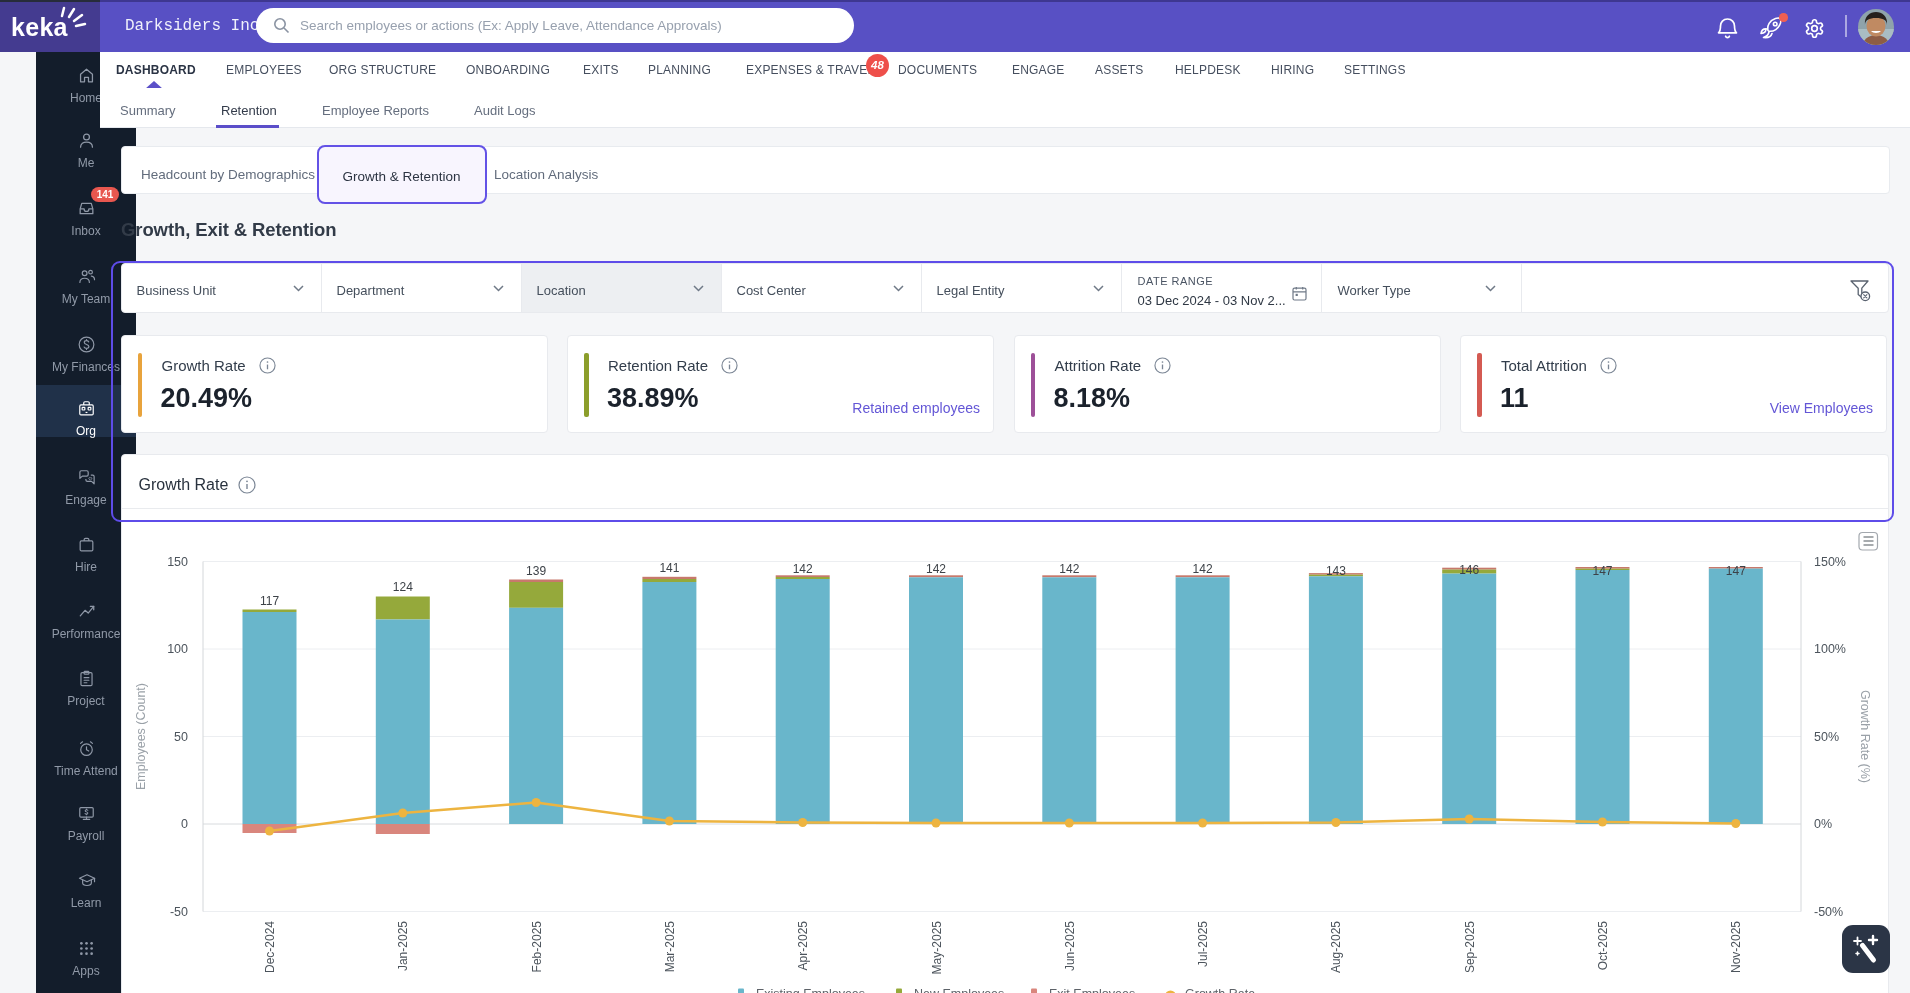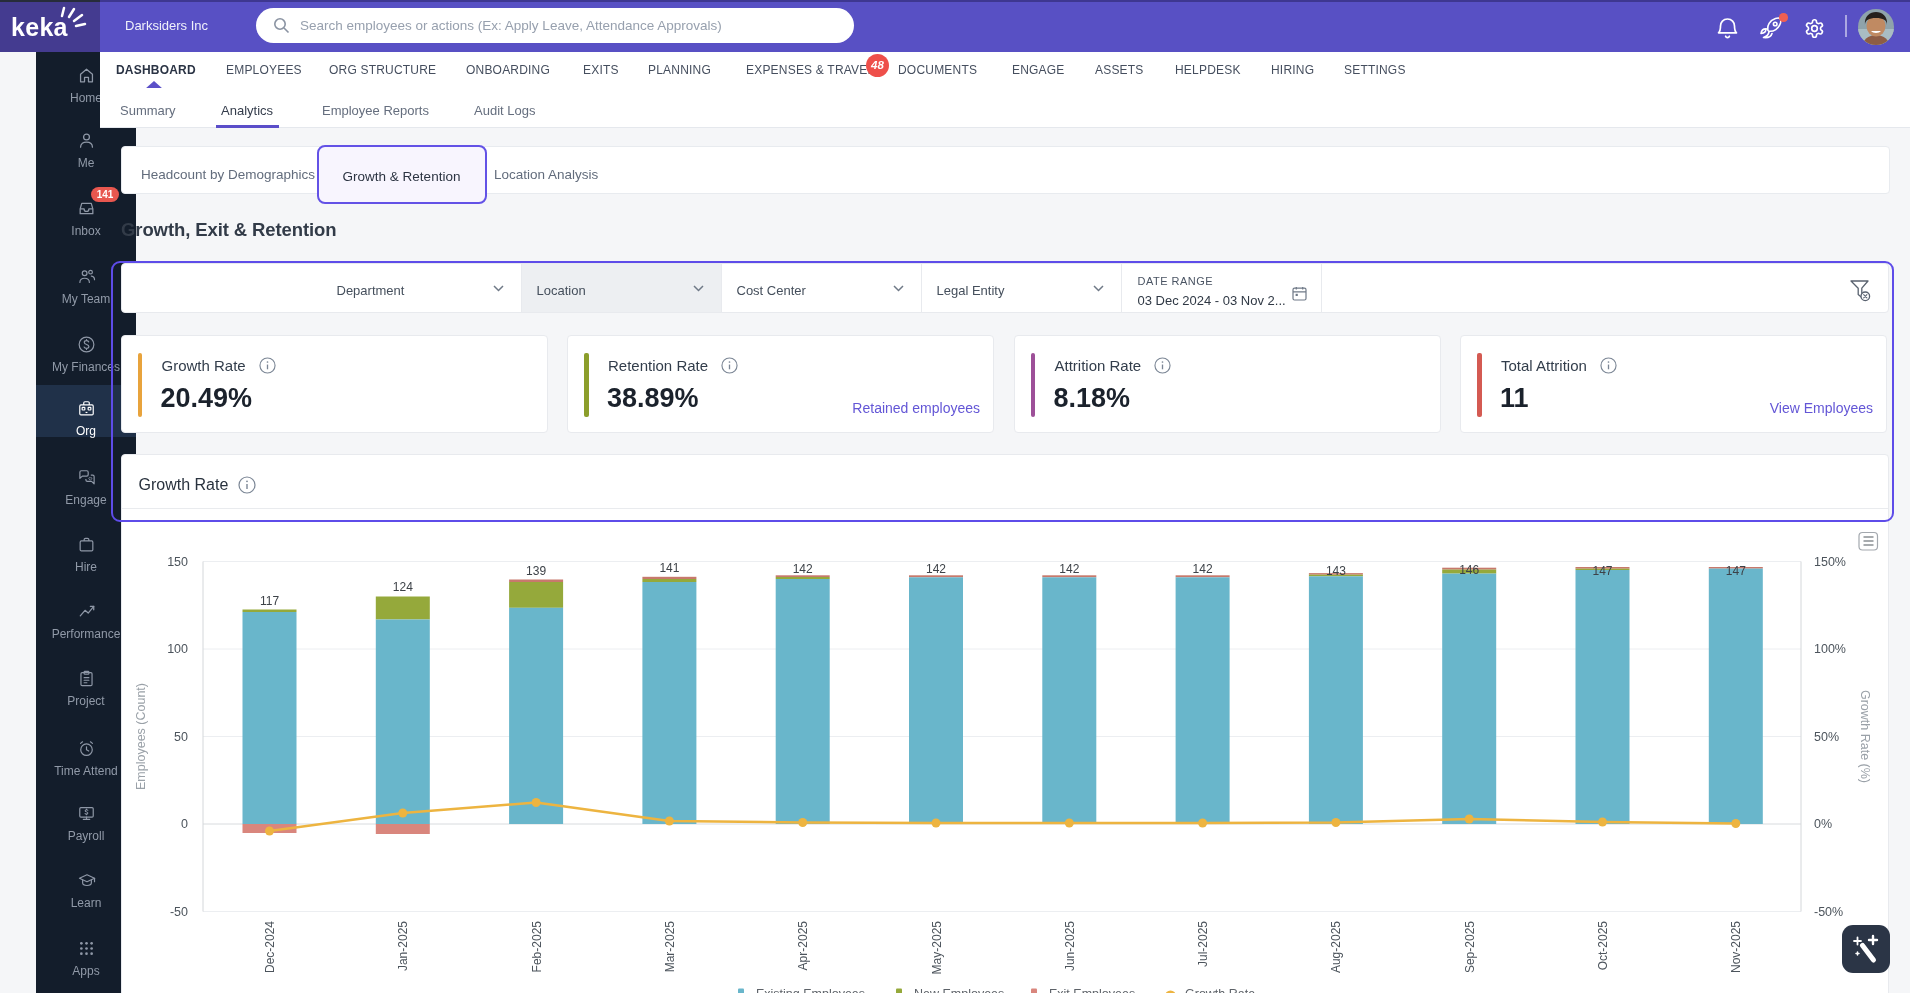--- a/index.html
+++ b/index.html
@@ -2,21 +2,21 @@
 <html><head>
 <meta charset="utf-8">
 <style>
 * { margin:0; padding:0; box-sizing:border-box; }
 html,body { width:1910px; height:993px; overflow:hidden; font-family:"Liberation Sans", sans-serif; background:#f5f6f8; }
 #hdr { position:absolute; left:0; top:0; width:1910px; height:52px; background:#5850c4; }
 #hdrstrip { position:absolute; left:100px; top:0; width:1810px; height:2px; background:#3e3790; }
 #logo { position:absolute; left:0; top:0; width:100px; height:52px; background:#443b90; }
 #logostrip { position:absolute; left:0; top:0; width:100px; height:2px; background:#272c3b; }
 #kekatxt { position:absolute; left:11px; top:13px; color:#fff; font-size:25px; font-weight:700; letter-spacing:0.3px; }
-#company { position:absolute; left:125px; top:0; height:52px; line-height:52px; color:#f0f1fb; font-size:13px; }
+#company { position:absolute; left:125px; top:0; height:52px; line-height:52px; color:#f0f1fb; font-size:16px;font-family:Liberation Mono, monospace; }
 #search { position:absolute; left:256px; top:8px; width:598px; height:35px; background:#fff; border-radius:18px; }
 #search .ph { position:absolute; left:44px; top:0; line-height:35px; font-size:13.5px; color:#97a0ae; }
 #side { position:absolute; left:0; top:52px; width:100px; height:965px; background:#131d2b;margin-left:36px; }
 .sitem { position:absolute; left:0; width:100px; height:50px; text-align:center; }
 .sitem .lbl { position:absolute; left:0; top:31px; width:100px; font-size:12px; color:#919aa8; }
 .sitem svg { position:absolute; left:41px; top:6px; }
 .sactive { position:absolute; left:0; top:333px; width:100px; height:52px; background:#203149; }
 #main { position:absolute; left:100px; top:52px; width:1810px; height:941px; }
 #nav { position:absolute; left:0; top:0; width:1810px; height:36px; background:#fff; }
 .nitem { position:absolute; top:0; height:36px; line-height:36px; font-size:12px; letter-spacing:0.2px; color:#454e5e; white-space:nowrap; }
@@ -220,35 +220,41 @@
     <div id="badge48">48</div>
     <div class="nitem" style="left:798px">DOCUMENTS</div>
     <div class="nitem" style="left:912px">ENGAGE</div>
     <div class="nitem" style="left:995px">ASSETS</div>
     <div class="nitem" style="left:1075px">HELPDESK</div>
     <div class="nitem" style="left:1171px">HIRING</div>
     <div class="nitem" style="left:1244px">SETTINGS</div>
   </div>
   <div id="subnav">
     <div class="snitem" style="left:20px">Summary</div>
-    <div class="snitem" style="left:121px;color:#343c4b">Analytics</div>
+    <div class="snitem" style="left:121px;color:#343c4b">Retention</div>
     <div style="position:absolute;left:116px;top:37px;width:63px;height:3px;background:#5b4ec9"></div>
     <div class="snitem" style="left:222px">Employee Reports</div>
     <div class="snitem" style="left:374px">Audit Logs</div>
   </div>
   <div id="content">
 
     <div style="position:absolute;left:20.5px;top:18px;width:1769px;height:48px;background:#fff;border:1px solid #e8ebef;border-radius:4px"></div>
     <div style="position:absolute;left:41px;top:27px;height:48px;line-height:40px;font-size:13.5px;color:#626c7c">Headcount by Demographics</div>
     <div style="position:absolute;left:216.5px;top:16.5px;width:170px;height:59px;border:2px solid #6352e6;border-radius:8px;background:#f8f5fe;text-align:center;line-height:59px;font-size:13.5px;color:#2c3442">Growth &amp; Retention</div>
     <div style="position:absolute;left:394px;top:27px;height:48px;line-height:40px;font-size:13.5px;color:#626c7c">Location Analysis</div>
 
     <div style="position:absolute;left:21px;top:91px;font-size:18.5px;font-weight:700;color:#323b48;letter-spacing:-0.1px">Growth, Exit &amp; Retention</div>
 
     <div style="position:absolute;left:20.5px;top:135px;width:1768px;height:50px;background:#fff;border:1px solid #e8eaee;border-radius:4px">
+      <div style="position:absolute;left:0;top:0;width:200px;height:48px;border-right:1px solid #e8eaee">
+        <div style="position:absolute;left:15px;top:3px;line-height:48px;font-size:13px;color:#454f5c">Business Unit</div>
+        <svg style="position:absolute;right:17px;top:21px" width="11" height="7" viewBox="0 0 11 7" fill="none" stroke="#6f7987" stroke-width="1.5">
+            <path d="M1 1 L5.5 5.5 L10 1"></path>
+          </svg>
+      </div>
       <div style="position:absolute;left:200px;top:0;width:200px;height:48px;border-right:1px solid #e8eaee">
         <div style="position:absolute;left:15px;top:3px;line-height:48px;font-size:13px;color:#454f5c">Department</div>
         <svg style="position:absolute;right:17px;top:21px" width="11" height="7" viewBox="0 0 11 7" fill="none" stroke="#6f7987" stroke-width="1.5">
             <path d="M1 1 L5.5 5.5 L10 1"></path>
           </svg>
       </div>
       <div style="position:absolute;left:400px;top:0;width:200px;height:48px;border-right:1px solid #e8eaee;background:#edeff2">
         <div style="position:absolute;left:15px;top:3px;line-height:48px;font-size:13px;color:#454f5c">Location</div>
         <svg style="position:absolute;right:17px;top:21px" width="11" height="7" viewBox="0 0 11 7" fill="none" stroke="#6f7987" stroke-width="1.5">
             <path d="M1 1 L5.5 5.5 L10 1"></path>
@@ -266,20 +272,26 @@
             <path d="M1 1 L5.5 5.5 L10 1"></path>
           </svg>
       </div>
       <div style="position:absolute;left:1000px;top:0;width:200px;height:48px;border-right:1px solid #e8eaee">
         <div style="position:absolute;left:16px;top:11px;font-size:11px;letter-spacing:0.5px;color:#4a5463">DATE RANGE</div>
         <div style="position:absolute;left:16px;top:29px;font-size:13px;color:#2f3844">03 Dec 2024 - 03 Nov 2...</div>
         <svg style="position:absolute;right:14px;top:22px" width="15" height="15" viewBox="0 0 15 15" fill="none" stroke="#6f7987" stroke-width="1.2">
             <rect x="1" y="2.2" width="13" height="11.8" rx="1.5"></rect>
             <path d="M1 5.8 H14 M4.3 1 V3.5 M10.7 1 V3.5"></path>
             <rect x="3.6" y="7.8" width="2.2" height="2.2" fill="#6f7987" stroke="none"></rect>
+          </svg>
+      </div>
+      <div style="position:absolute;left:1200px;top:0;width:200px;height:48px;border-right:1px solid #e8eaee">
+        <div style="position:absolute;left:16px;top:3px;line-height:48px;font-size:13px;color:#454f5c">Worker Type</div>
+        <svg style="position:absolute;right:25px;top:21px" width="11" height="7" viewBox="0 0 11 7" fill="none" stroke="#6f7987" stroke-width="1.5">
+            <path d="M1 1 L5.5 5.5 L10 1"></path>
           </svg>
       </div>
       <svg style="position:absolute;left:1728px;top:16px" width="21" height="22" viewBox="0 0 21 22" fill="none" stroke="#59626f" stroke-width="1.3">
           <path d="M1 1 H18 L11.8 8.2 V17.5 L8.2 14.6 V8.2 Z" stroke-linejoin="round"></path>
           <circle cx="15.3" cy="16.3" r="4.3" fill="#fff"></circle>
           <path d="M13.7 14.7 L16.9 17.9 M16.9 14.7 L13.7 17.9" stroke-linecap="round" stroke-width="1.1"></path>
         </svg>
     </div>
 
     <div style="position:absolute;left:20.5px;top:207px;width:427px;height:98px;background:#fff;border:1px solid #e8eaee;border-radius:4px">

